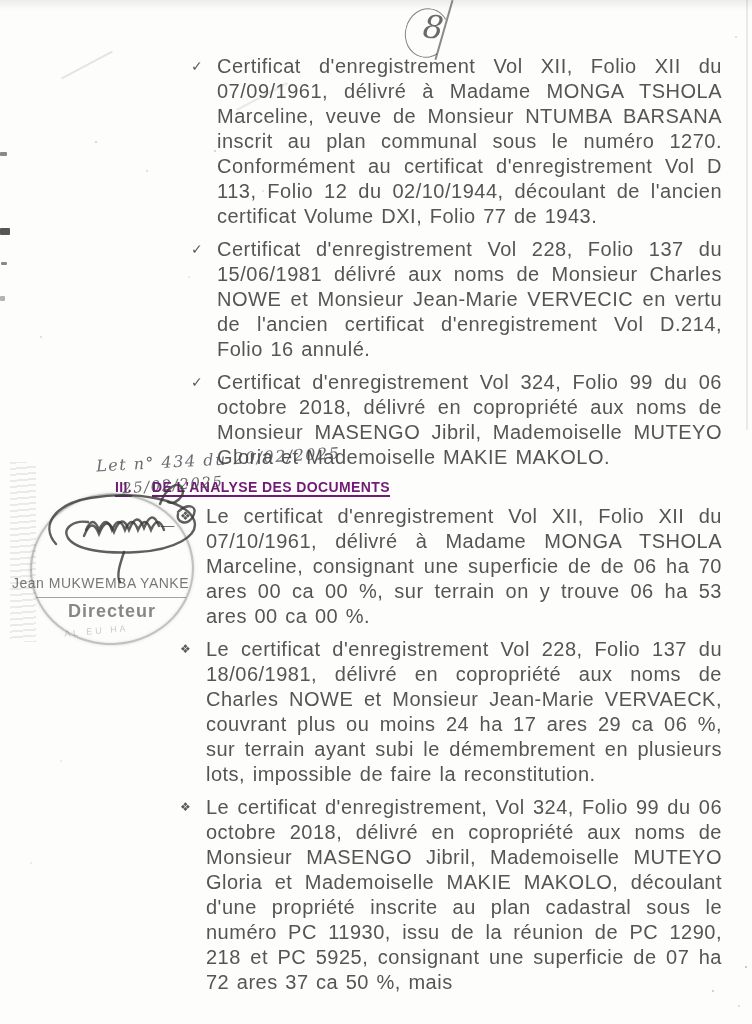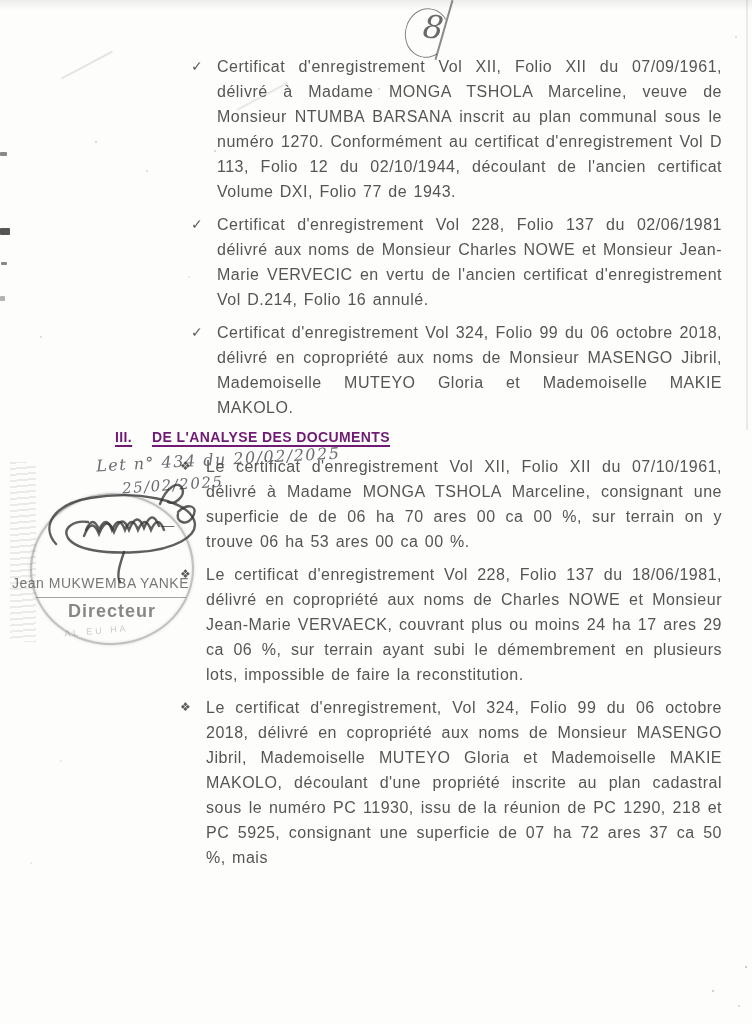--- a/index.html
+++ b/index.html
@@ -8,21 +8,21 @@
     background:#fdfdfb;overflow:hidden;
     font-family:"Liberation Sans",sans-serif;color:#525252;
   }
   .page::before{
     content:"";position:absolute;left:0;top:0;right:0;height:10px;
     background:linear-gradient(#ececea,#fdfdfb);pointer-events:none;
   }
   
   .content{position:absolute;left:179px;top:54px;width:543px;}
   .doc-text{
-    font-size:16px;line-height:25px;letter-spacing:0.5px;word-spacing:1.5px;
+    font-size:20px;line-height:25px;letter-spacing:0.5px;word-spacing:1.5px;
     text-align:justify;color:#555553;
   }
   .item{display:flex;margin-bottom:8px;}
   .marker{flex:0 0 26px;font-size:13px;color:#5a5a58;line-height:25px;}
   .marker.check{padding-left:12px;font-size:14px;}
   .marker.diamond{font-size:12px;padding-left:1px;}
   .item .doc-text{flex:1 1 auto;}
   .heading-row{margin:4px 0 8px -64px;white-space:nowrap;}
   .numeral,.title{
     font-weight:bold;color:#701a75;font-size:14px;letter-spacing:0.4px;
@@ -127,21 +127,21 @@
 
   <div class="content">
 
     <div class="item">
       <span class="marker check">✓</span>
       <div class="doc-text">Certificat d'enregistrement Vol XII, Folio XII du 07/09/1961, délivré à Madame MONGA TSHOLA Marceline, veuve de Monsieur NTUMBA BARSANA inscrit au plan communal sous le numéro 1270. Conformément au certificat d'enregistrement Vol D 113, Folio 12 du 02/10/1944, découlant de l'ancien certificat Volume DXI, Folio 77 de 1943.</div>
     </div>
 
     <div class="item">
       <span class="marker check">✓</span>
-      <div class="doc-text">Certificat d'enregistrement Vol 228, Folio 137 du 02/06/1981 délivré aux noms de Monsieur Charles NOWE et Monsieur Jean-Marie VERVECIC en vertu de l'ancien certificat d'enregistrement Vol D.214, Folio 16 annulé.</div>
+      <div class="doc-text">Certificat d'enregistrement Vol 228, Folio 137 du 15/06/1981 délivré aux noms de Monsieur Charles NOWE et Monsieur Jean-Marie VERVECIC en vertu de l'ancien certificat d'enregistrement Vol D.214, Folio 16 annulé.</div>
     </div>
 
     <div class="item">
       <span class="marker check">✓</span>
       <div class="doc-text">Certificat d'enregistrement Vol 324, Folio 99 du 06 octobre 2018, délivré en copropriété aux noms de Monsieur MASENGO Jibril, Mademoiselle MUTEYO Gloria et Mademoiselle MAKIE MAKOLO.</div>
     </div>
 
     <div class="heading-row">
       <span class="numeral">III.</span><span class="title">DE L'ANALYSE DES DOCUMENTS</span>
     </div>

